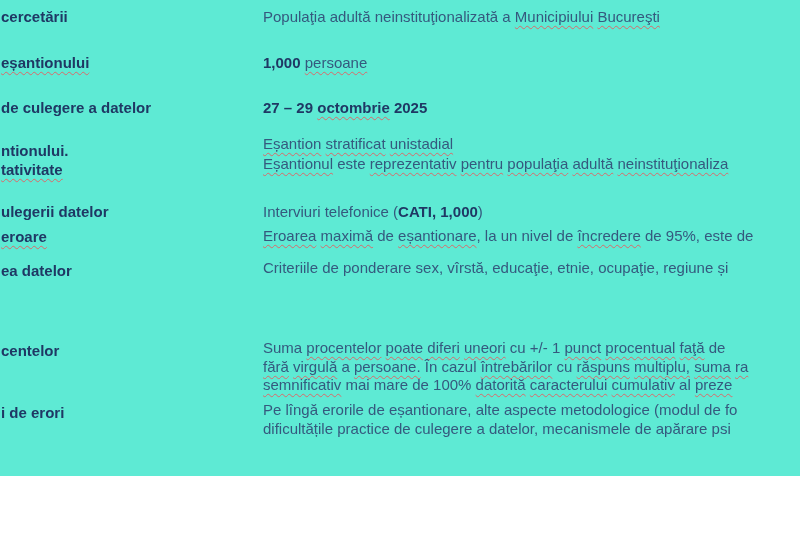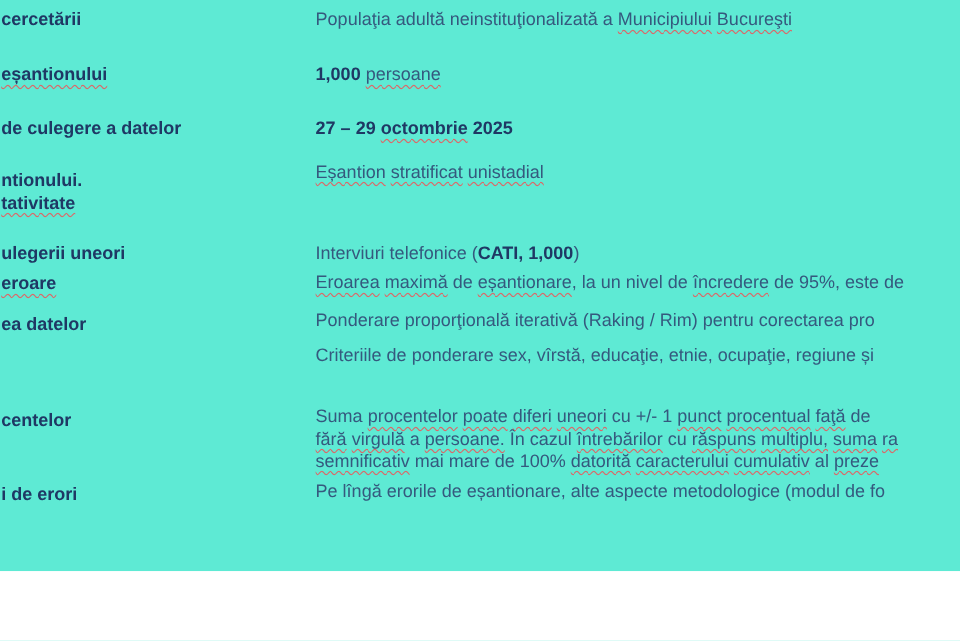--- a/index.html
+++ b/index.html
@@ -62,59 +62,60 @@
           <div class="vline"><span class="b">27 – 29 </span><span class="b sq">octombrie</span><span class="b"> 2025</span></div>
         </div>
       </div>
       <div class="row r3">
         <div class="lbl">
           <div class="lline"><span>ntionului.</span></div>
           <div class="lline"><span class="sq">tativitate</span></div>
         </div>
         <div class="val">
           <div class="vline"><span class="sq">Eșantion</span><span> </span><span class="sq">stratificat</span><span> </span><span class="sq">unistadial</span></div>
+          <div class="vline"><span class="sq">Eșantionul</span><span> este </span><span class="sq">reprezentativ</span><span> </span><span class="sq">pentru</span><span> </span><span class="sq">populaţia</span><span> </span><span class="sq">adultă</span><span> </span><span class="sq">neinstituţionaliza</span></div>
         </div>
       </div>
       <div class="row r4">
         <div class="lbl">
-          <div class="lline"><span>ulegerii uneori</span></div>
+          <div class="lline"><span>ulegerii datelor</span></div>
         </div>
         <div class="val">
           <div class="vline"><span>Interviuri telefonice (</span><span class="b">CATI, 1,000</span><span>)</span></div>
         </div>
       </div>
       <div class="row r5">
         <div class="lbl">
           <div class="lline"><span class="sq">eroare</span></div>
         </div>
         <div class="val">
           <div class="vline"><span class="sq">Eroarea</span><span> </span><span class="sq">maximă</span><span> de </span><span class="sq">eșantionare</span><span>, la un nivel de </span><span class="sq">încredere</span><span> de 95%, este de</span></div>
         </div>
       </div>
       <div class="row r6">
         <div class="lbl">
           <div class="lline"><span>ea datelor</span></div>
         </div>
         <div class="val">
-          <div class="vline"><span>Ponderare proporţională iterativă (Raking / Rim) pentru corectarea pro</span></div>
           <div class="vline"><span>Criteriile de ponderare sex, vîrstă, educaţie, etnie, ocupaţie, regiune și </span></div>
         </div>
       </div>
       <div class="row r7">
         <div class="lbl">
           <div class="lline"><span>centelor</span></div>
         </div>
         <div class="val">
           <div class="vline"><span>Suma </span><span class="sq">procentelor</span><span> </span><span class="sq">poate</span><span> </span><span class="sq">diferi</span><span> </span><span class="sq">uneori</span><span> cu +/- 1 </span><span class="sq">punct</span><span> </span><span class="sq">procentual</span><span> </span><span class="sq">faţă</span><span> de </span></div>
           <div class="vline"><span class="sq">fără</span><span> </span><span class="sq">virgulă</span><span> a </span><span class="sq">persoane.</span><span> În cazul </span><span class="sq">întrebărilor</span><span> cu </span><span class="sq">răspuns</span><span> </span><span class="sq">multiplu,</span><span> </span><span class="sq">suma</span><span> </span><span class="sq">ra</span></div>
           <div class="vline"><span class="sq">semnificativ</span><span> mai mare de 100% </span><span class="sq">datorită</span><span> </span><span class="sq">caracterului</span><span> </span><span class="sq">cumulativ</span><span> al </span><span class="sq">preze</span></div>
         </div>
       </div>
       <div class="row r8">
         <div class="lbl">
           <div class="lline"><span>i de erori</span></div>
         </div>
         <div class="val">
           <div class="vline"><span>Pe lîngă erorile de eșantionare, alte aspecte metodologice (modul de fo</span></div>
+          <div class="vline"><span>dificultățile practice de culegere a datelor, mecanismele de apărare psi</span></div>
         </div>
       </div>
     </div>
 </div>
 
 </body></html>

